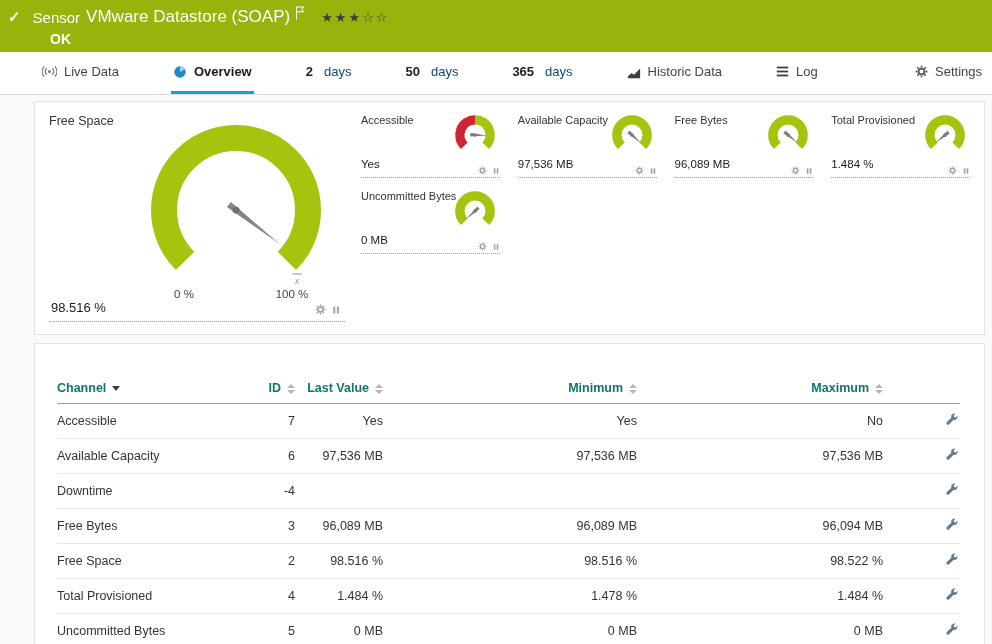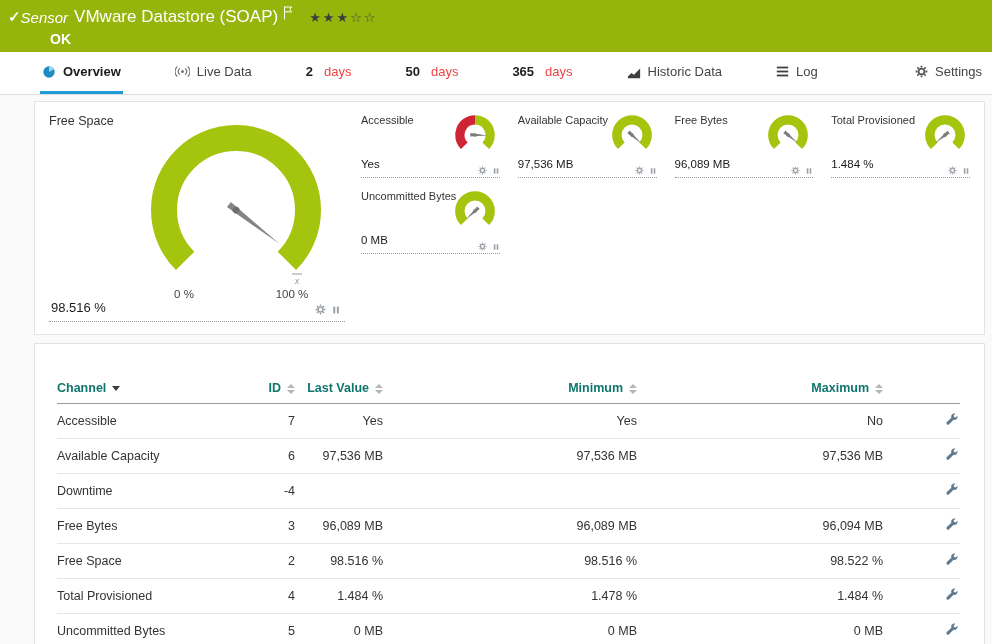--- a/index.html
+++ b/index.html
@@ -8,34 +8,34 @@
     width:992px; height:644px; overflow:hidden;
     background:#fafafa;
     font-family:"Liberation Sans", sans-serif;
     color:#333;
   }
 
   
   .topbar { background:#96b40c; height:52px; color:#fff; padding:7px 10px 0 8px; }
   .topbar .row1 { display:flex; align-items:center; }
   .check { font-size:15px; font-weight:bold; }
-  .kind  { font-style:italic; font-size:15px; }
+  .kind  { font-size:15px; margin-left:12px; }
   .title { font-size:17px; font-weight:normal; margin-left:6px; }
   .flag  { margin-left:5px; margin-top:-8px; }
   .stars { margin-left:16px; font-size:13px; color:#3c3c3c; letter-spacing:2px; cursor:pointer; }
   .ok    { font-size:14px; font-weight:bold; margin:4px 0 0 42px; }
 
   
   .tabs { background:#fff; height:43px; display:flex; align-items:stretch;
           border-bottom:1px solid #dcdcdc; padding-left:40px; }
   .tab { display:flex; align-items:center; gap:7px; font-size:13px; color:#444;
          padding:0 2px; margin-right:50px; border-bottom:3px solid transparent;
          cursor:pointer; white-space:nowrap; }
   .tab .num { font-weight:bold; color:#222; }
-  .tab .suffix { color:#ef4444; margin-left:4px; }
+  .tab .suffix { color:#0c4a6e; margin-left:4px; }
   .tab.active { border-bottom-color:#1f9cd7; color:#1a1a1a; font-weight:bold; }
   .tab.settings { margin-left:auto; margin-right:8px; }
   .tab svg { flex:0 0 auto; }
 
   
   .card { background:#fff; border:1px solid #e3e3e3; margin-left:34px; margin-right:7px; }
 
   .gauge-card { margin-top:6px; display:flex; padding:12px 14px; height:234px; }
   .main-cell { width:296px; height:100%; position:relative;
                border-bottom:1px dotted #9c9c9c; flex:0 0 auto; }
@@ -103,38 +103,38 @@
     <svg class="flag" width="10" height="14" viewBox="0 0 10 14">
       <path d="M1.5 0.5 V13.5" stroke="#fff" stroke-width="1"></path>
       <path d="M1.5 1 H8.8 L6.7 3.4 L8.8 5.8 H1.5 Z" fill="none" stroke="#fff" stroke-width="1"></path>
     </svg>
     <span class="stars">★★★☆☆</span>
   </div>
   <div class="ok">OK</div>
 </header>
 
 <nav class="tabs">
-  <div class="tab active">
-    <svg width="14" height="14" viewBox="-8 -8 16 16">
-      <circle r="6.5" fill="#1e8bc3"></circle>
-      <path d="M0 0 L0 -6.5 A6.5 6.5 0 0 1 5.6 -3.2 Z" fill="#9fd4ef"></path>
-    </svg>
-    <span>Overview</span>
-  </div>
   <div class="tab">
     <svg width="15" height="15" viewBox="-8 -8 16 16" style="color:#777">
       <g stroke="currentColor" fill="none" stroke-width="1.3" stroke-linecap="round">
         <path d="M-3.2 -3 A4.4 4.4 0 0 0 -3.2 3"></path>
           <path d="M-6 -5 A7.8 7.8 0 0 0 -6 5"></path>
         <path d="M3.2 -3 A4.4 4.4 0 0 1 3.2 3"></path>
           <path d="M6 -5 A7.8 7.8 0 0 1 6 5"></path>
       </g>
         <circle r="1.6" fill="currentColor"></circle>
     </svg>
     <span>Live Data</span>
+  </div>
+  <div class="tab active">
+    <svg width="14" height="14" viewBox="-8 -8 16 16">
+      <circle r="6.5" fill="#1e8bc3"></circle>
+      <path d="M0 0 L0 -6.5 A6.5 6.5 0 0 1 5.6 -3.2 Z" fill="#9fd4ef"></path>
+    </svg>
+    <span>Overview</span>
   </div>
   <div class="tab">
     <span class="num">2</span>
       <span class="suffix">days</span>
   </div>
   <div class="tab">
     <span class="num">50</span>
       <span class="suffix">days</span>
   </div>
   <div class="tab">

